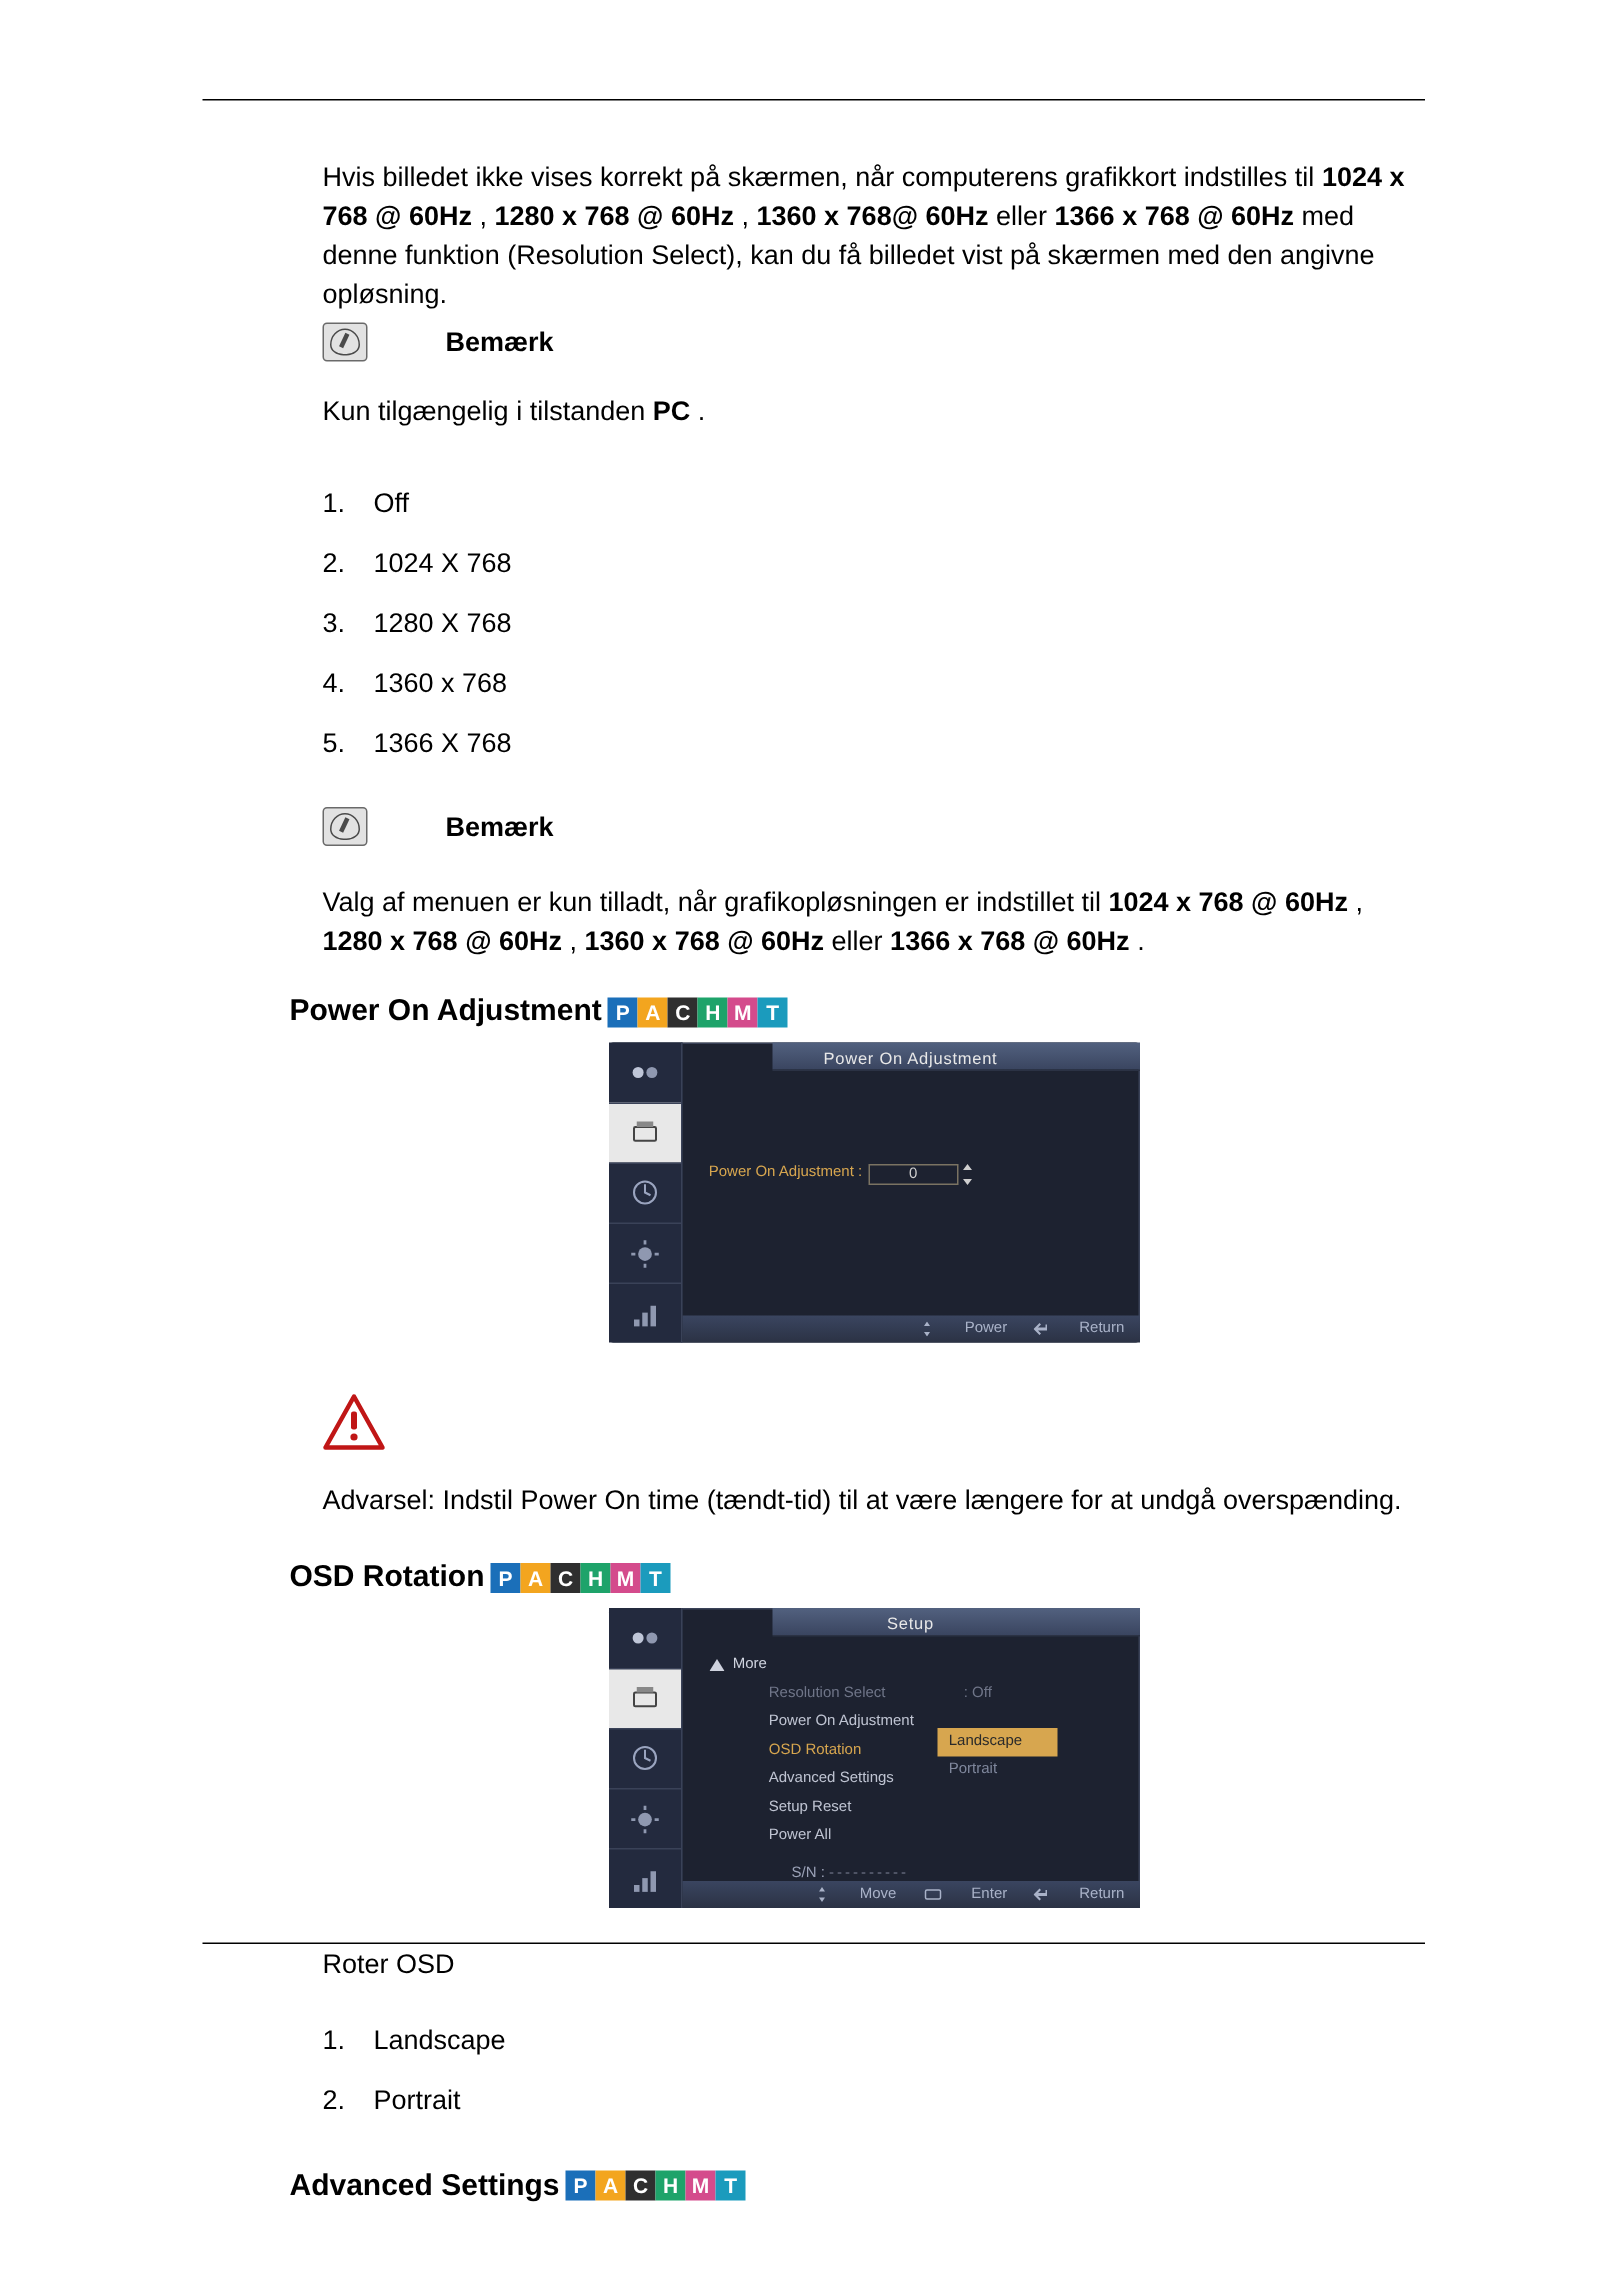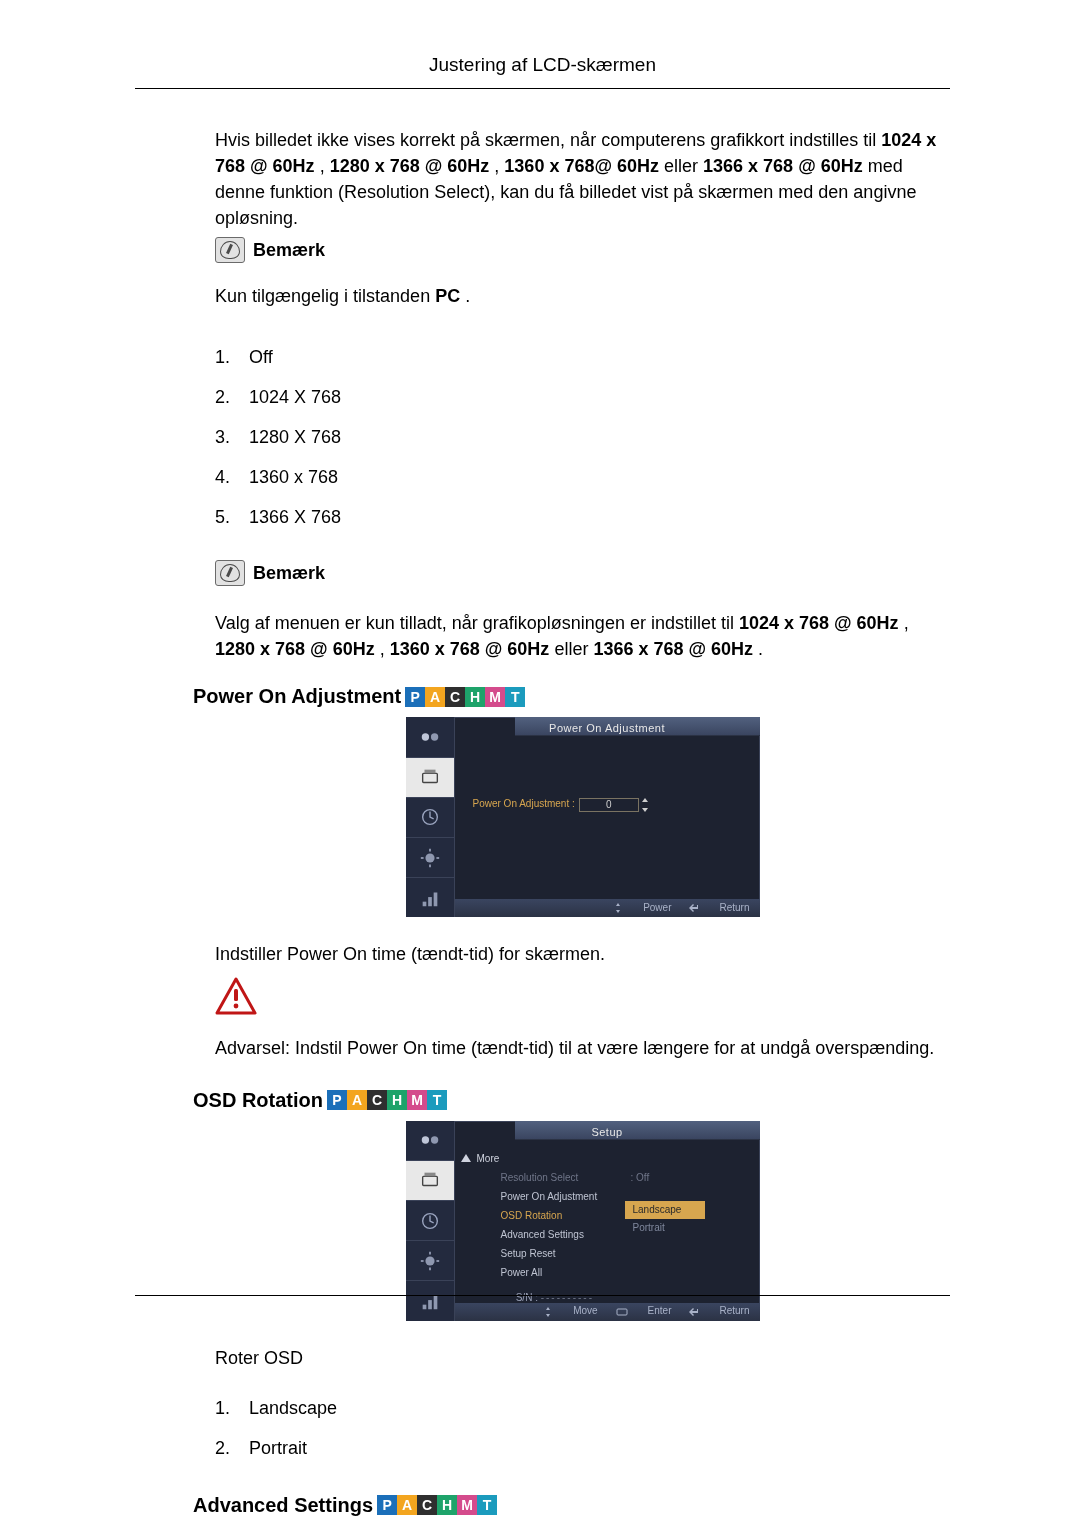--- a/index.html
+++ b/index.html
@@ -42,21 +42,21 @@
   .sp-6  { height: 6px; }
   .sp-10 { height: 10px; }
   .sp-16 { height: 16px; }
   .sp-20 { height: 20px; }
   .sp-24 { height: 24px; }
   .sp-38 { height: 38px; }
 
   .para span { vertical-align: baseline; }
   .b { font-weight: bold; }
 
-  .note-row { display:flex; align-items:flex-start; }
+  .note-row { display:flex; align-items:flex-start;gap:44px; }
   .note-icon {
     width: 28px; height: 24px;
     border: 1px solid #6a6a6a;
     border-radius: 3px;
     margin-right: 8px;
     position: relative;
     background: #e2e2e2;
     overflow:hidden;
   }
   .note-icon::before {
@@ -199,21 +199,21 @@
     align-items:center;
     justify-content:flex-end;
     font-size:10px;
     padding-right:10px;
   }
   .osd-foot span { margin-left: 18px; display:inline-flex; align-items:center; }
   .osd-foot svg{margin-right:2px;}
   .osd2 { height: 200px; justify-content: flex-end; }
   .menu {
     position:absolute;
-    top: 28px; left: 6px;
+    top: 28px; left: 18px;
     color:#bfc4d2;
     font-size: 10px;
     line-height: 1.9;
   }
   .menu .row{display:flex; align-items:center;margin-left:40px;}
   .menu .row.dim{color:#6f7588;}
   .menu .row .k{width:130px;}
   .menu .row .v{color:#6f7588;}
   .menu .sn{text-align:center; margin-top:6px; color:#9aa1b6;}
   .menu .more {display:flex;align-items:center;color:#cfd3de;}
@@ -227,21 +227,20 @@
   }
   .optbox div{ padding:2px 8px; }
   .optbox .hi{ background:#d7a64f; color:#2a2a2a; }
   .optbox .lo{ color:#7f879c; }
 </style>
 </head>
 <body>
 
 <div class="page">
 
-  <div class="headline">Justering af LCD-skærmen</div>
   <hr class="rule">
   <div class="sp-38"></div>
 
   <div class="body">
 
     <div class="para">
       <span>Hvis billedet ikke vises korrekt på skærmen, når computerens grafikkort indstilles til </span>
       <span class="b">1024 x 768 @ 60Hz</span>
       <span>, </span>
       <span class="b">1280 x 768 @ 60Hz</span>
@@ -382,21 +381,20 @@
               <svg width="10" height="10" viewBox="0 0 10 10">
                 <path d="M9 2v4H3l2 2-1 1L0 5l4-4 1 1-2 2h5V2z" fill="#a9b2c8"></path>
               </svg>
               <span>Return</span>
             </span>
         </div>
       </div>
     </div>
 
     <div class="sp-24"></div>
-    <div class="para">Indstiller Power On time (tændt-tid) for skærmen.</div>
     <div class="sp-6"></div>
     <div class="warn-icon">
       <svg width="42" height="38" viewBox="0 0 42 38">
         <path d="M21 2 L40 36 H2 Z" fill="none" stroke="#c01616" stroke-width="3" stroke-linejoin="round"></path>
         <rect x="19" y="12" width="4" height="12" rx="1.5" fill="#c01616"></rect>
         <circle cx="21" cy="29" r="2.4" fill="#c01616"></circle>
       </svg>
     </div>
     <div class="sp-16"></div>
     <div class="para">Advarsel: Indstil Power On time (tændt-tid) til at være længere for at undgå overspænding.</div>

